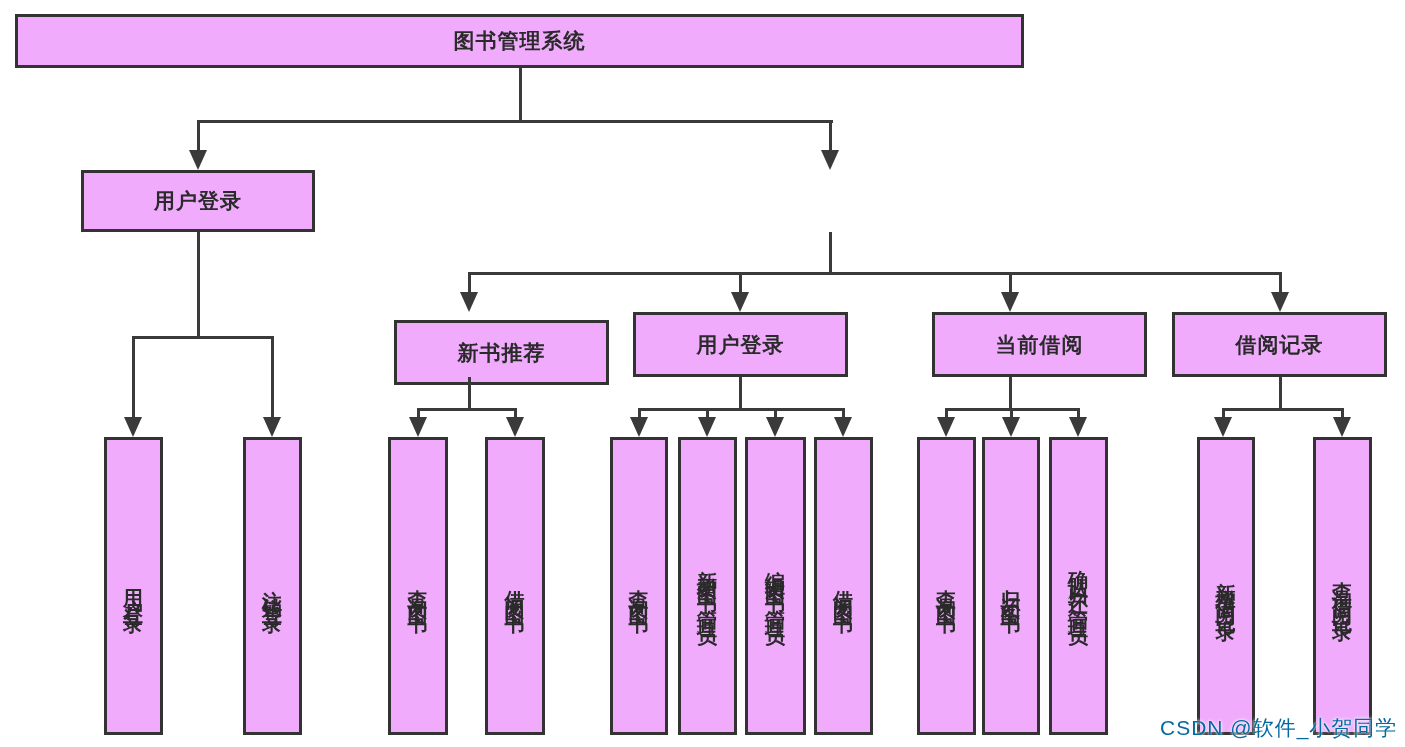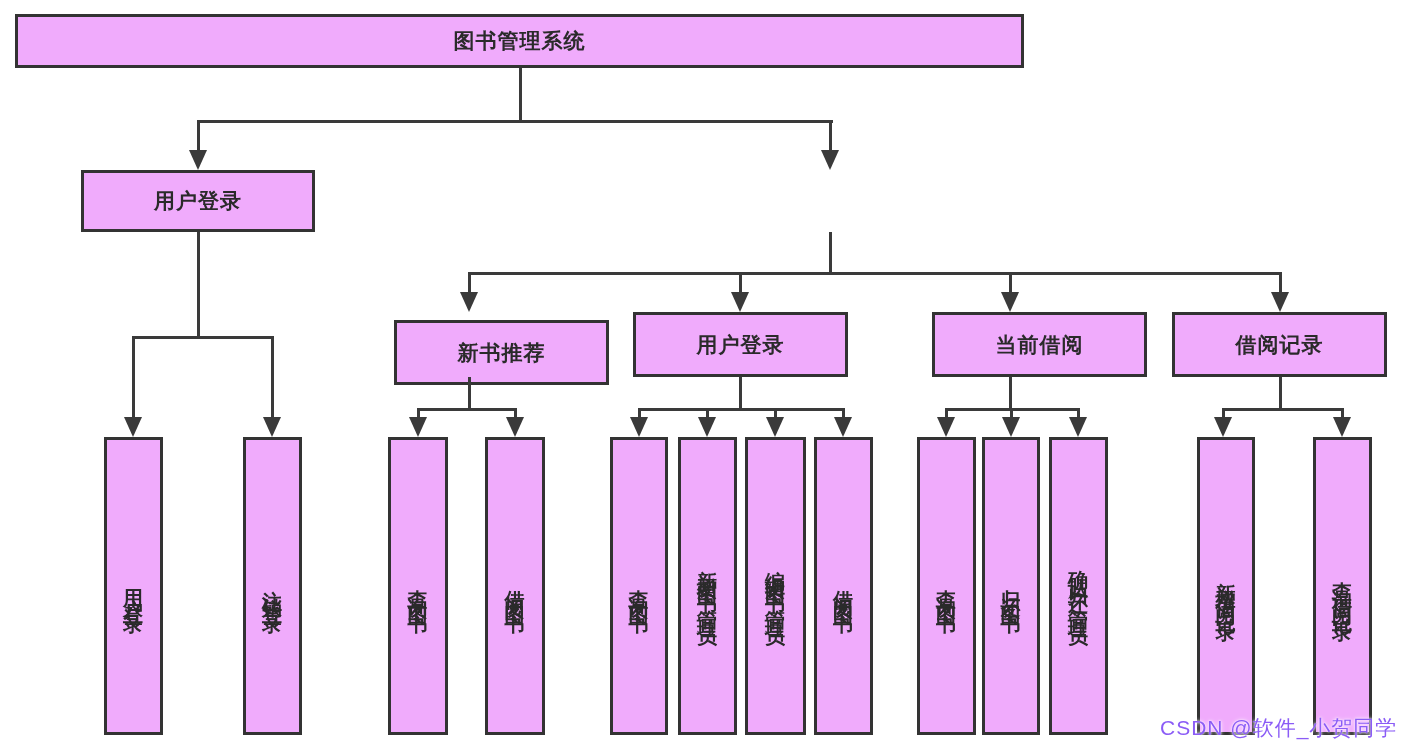--- a/index.html
+++ b/index.html
@@ -44,21 +44,21 @@
     width: 0; height: 0;
     border-left: 9px solid transparent;
     border-right: 9px solid transparent;
     border-top: 20px solid #3a3a3a;
   }
   #watermark {
     position: absolute;
     left: 1160px;
     top: 714px;
     font-size: 21px;
-    color: #8b5cf6;
+    color: #0369a1;
     letter-spacing: 1px;
     text-shadow: 0 0 2px #ffffff, 0 0 4px #ffffff;
     white-space: nowrap;
     text-align: right;
   }
 </style>
 </head>
 <body>
 
 <div id="canvas">

